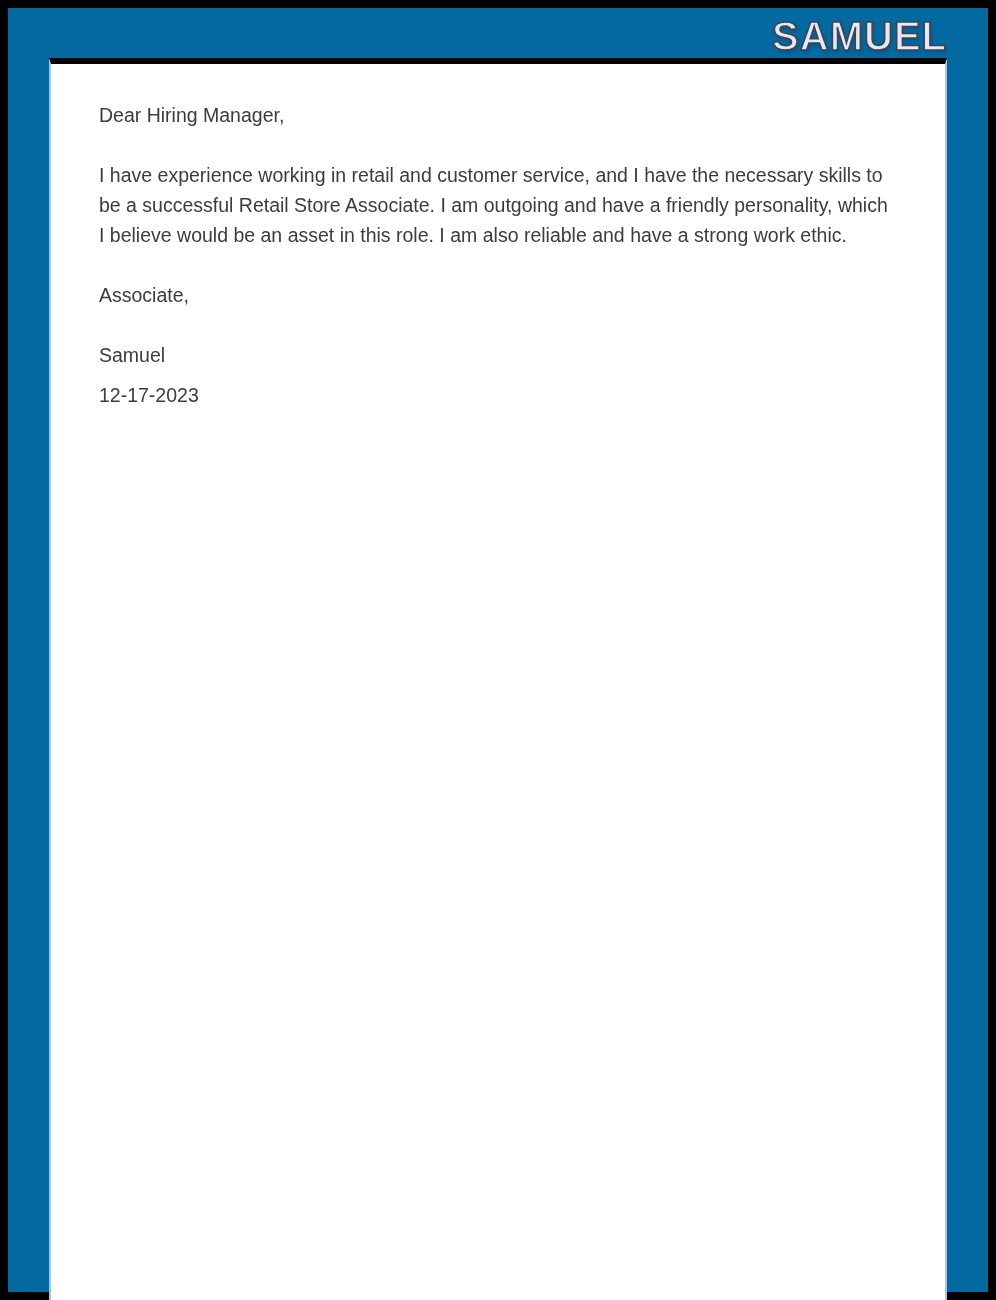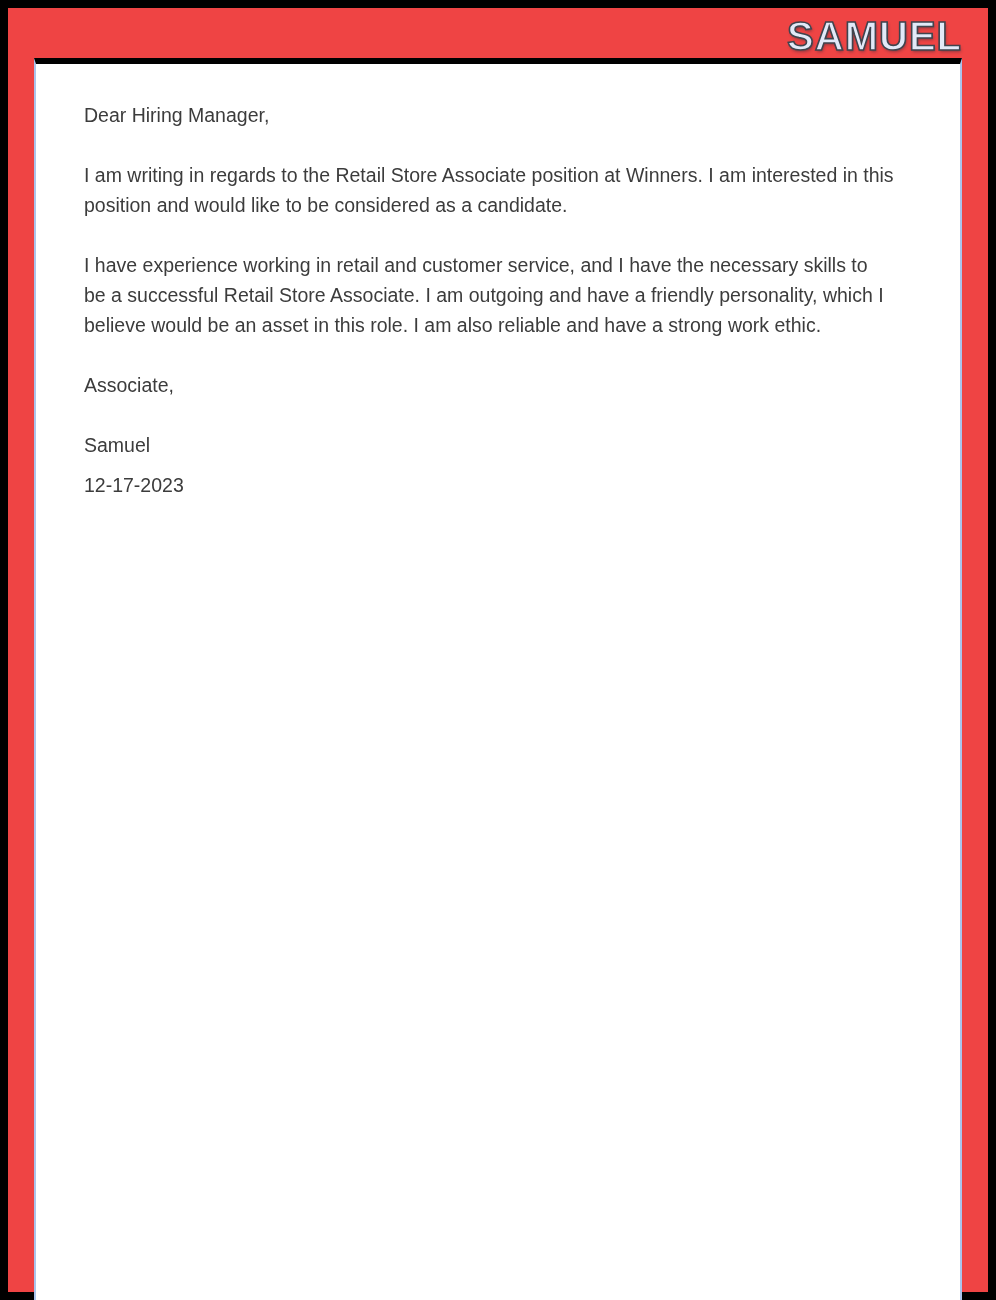--- a/index.html
+++ b/index.html
@@ -7,22 +7,22 @@
   body {
     width: 996px;
     height: 1300px;
     font-family: "Liberation Sans", "DejaVu Sans", sans-serif;
     background: #000;
   }
   .page {
     width: 996px;
     height: 1300px;
     border: 8px solid #000;
-    background: #ef4444;
-    padding: 0 26px;
+    background: #0369a1;
+    padding: 0 41px;
   }
   .header-band {
     height: 50px;
     display: flex;
     align-items: flex-end;
     justify-content: flex-end;
     padding-bottom: 2px;
   }
   .brand {
     font-size: 40px;
@@ -69,21 +69,20 @@
 <div class="page">
 
   <div class="header-band">
     <div class="brand">SAMUEL</div>
   </div>
 
   <div class="document">
 
     <p>Dear Hiring Manager,</p>
 
-    <p>I am writing in regards to the Retail Store Associate position at Winners. I am interested in this position and would like to be considered as a candidate.</p>
 
     <p>I have experience working in retail and customer service, and I have the necessary skills to be a successful Retail Store Associate. I am outgoing and have a friendly personality, which I believe would be an asset in this role. I am also reliable and have a strong work ethic.</p>
 
 
 
     <p>Associate,</p>
 
     <p class="signature">Samuel</p>
 
     <p class="date">12-17-2023</p>

